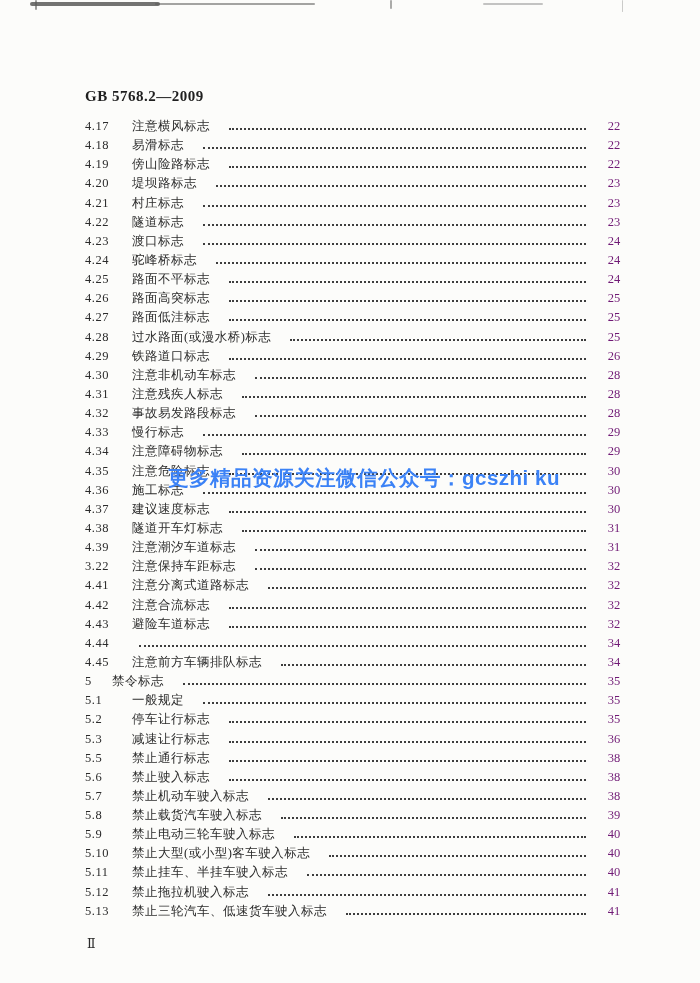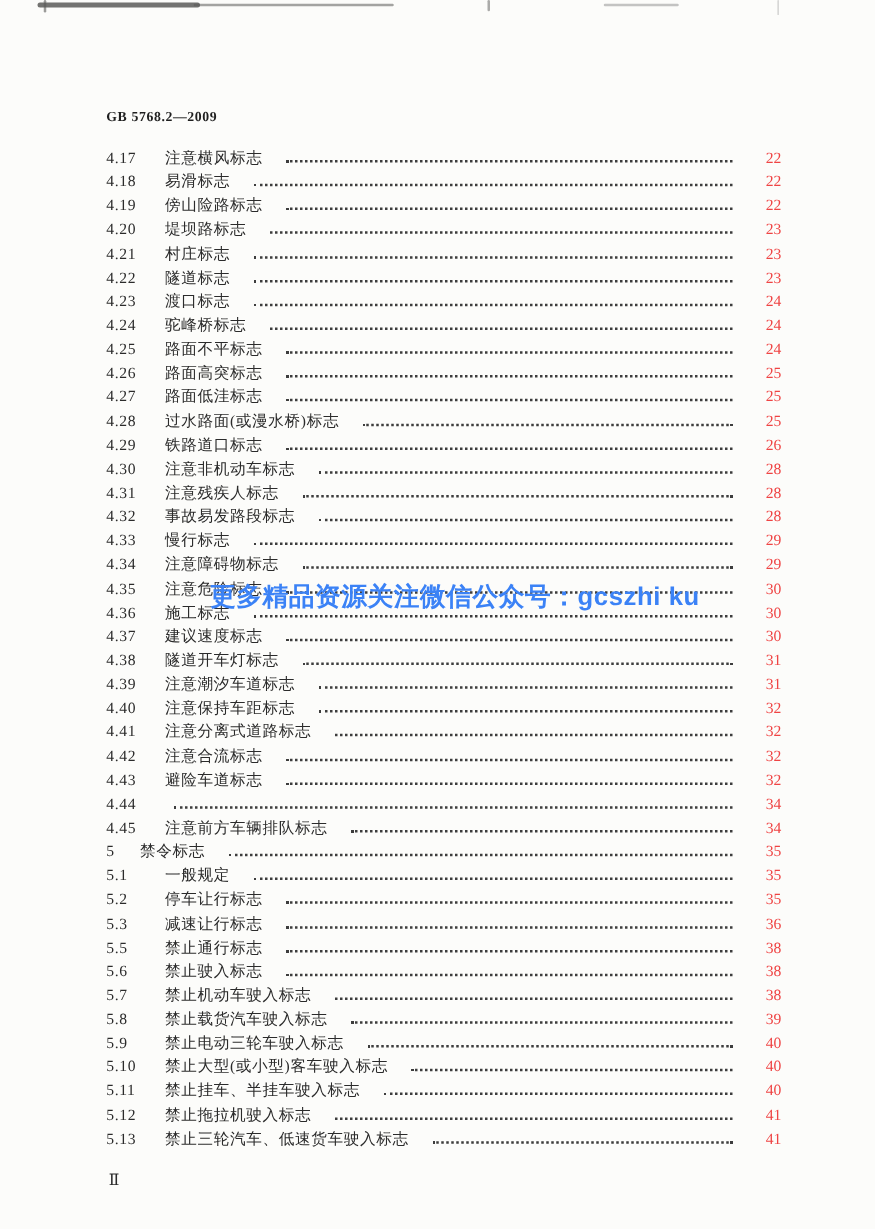--- a/index.html
+++ b/index.html
@@ -13,40 +13,40 @@
   .scan-smudge{position:absolute;background:#5a5a58;border-radius:2px;}
   .smudge-a{left:30px;top:2px;width:130px;height:4px;opacity:.85;}
   .smudge-b{left:155px;top:3px;width:160px;height:2px;opacity:.55;}
   .smudge-c{left:390px;top:0;width:2px;height:9px;opacity:.5;}
   .smudge-d{left:483px;top:3px;width:60px;height:2px;opacity:.35;}
   .smudge-e{left:35px;top:0;width:2px;height:10px;opacity:.6;}
   .smudge-f{left:622px;top:0;width:1px;height:12px;opacity:.3;}
 
   .doc-header{
     position:absolute;left:85px;top:88px;
-    font-size:11px;font-weight:bold;letter-spacing:.5px;color:#1f1f1f;
+    font-size:15px;font-weight:bold;letter-spacing:.5px;color:#1f1f1f;
   }
 
   .toc{
     position:absolute;left:85px;top:117px;width:540px;
   }
   .toc-row{
     display:flex;align-items:baseline;
     height:19.15px;line-height:19.15px;
     font-size:12.5px;white-space:nowrap;gap:12px;
   }
   .toc-num{flex:0 0 35px;letter-spacing:.5px;}
   .toc-row.level-1 .toc-num{flex:0 0 15px;}
   .toc-label{flex:0 0 auto;letter-spacing:.5px;}
   .toc-leader{
     flex:1 1 auto;min-width:8px;
     border-bottom:2px dotted #3d3d3d;
     margin:0 5px 5px 7px;
   }
-  .toc-page{flex:0 0 22px;text-align:right;color:#ef4444;}
+  .toc-page{flex:0 0 22px;text-align:center;color:#701a75;}
 
   .watermark{
     position:absolute;left:168px;top:466px;width:380px;
     font-family:"Liberation Sans","DejaVu Sans",sans-serif;
     font-weight:bold;font-size:20.5px;line-height:1.2;
     color:#e8201e;white-space:nowrap;letter-spacing:.5px;
   }
 
   .doc-footer{
     position:absolute;left:87px;top:936px;
@@ -198,21 +198,21 @@
       <span class="toc-leader"></span>
       <span class="toc-page">31</span>
     </div>
     <div class="toc-row level-2">
       <span class="toc-num">4.39</span>
       <span class="toc-label">注意潮汐车道标志</span>
       <span class="toc-leader"></span>
       <span class="toc-page">31</span>
     </div>
     <div class="toc-row level-2">
-      <span class="toc-num">4.40</span>
+      <span class="toc-num">3.22</span>
       <span class="toc-label">注意保持车距标志</span>
       <span class="toc-leader"></span>
       <span class="toc-page">32</span>
     </div>
     <div class="toc-row level-2">
       <span class="toc-num">4.41</span>
       <span class="toc-label">注意分离式道路标志</span>
       <span class="toc-leader"></span>
       <span class="toc-page">32</span>
     </div>

